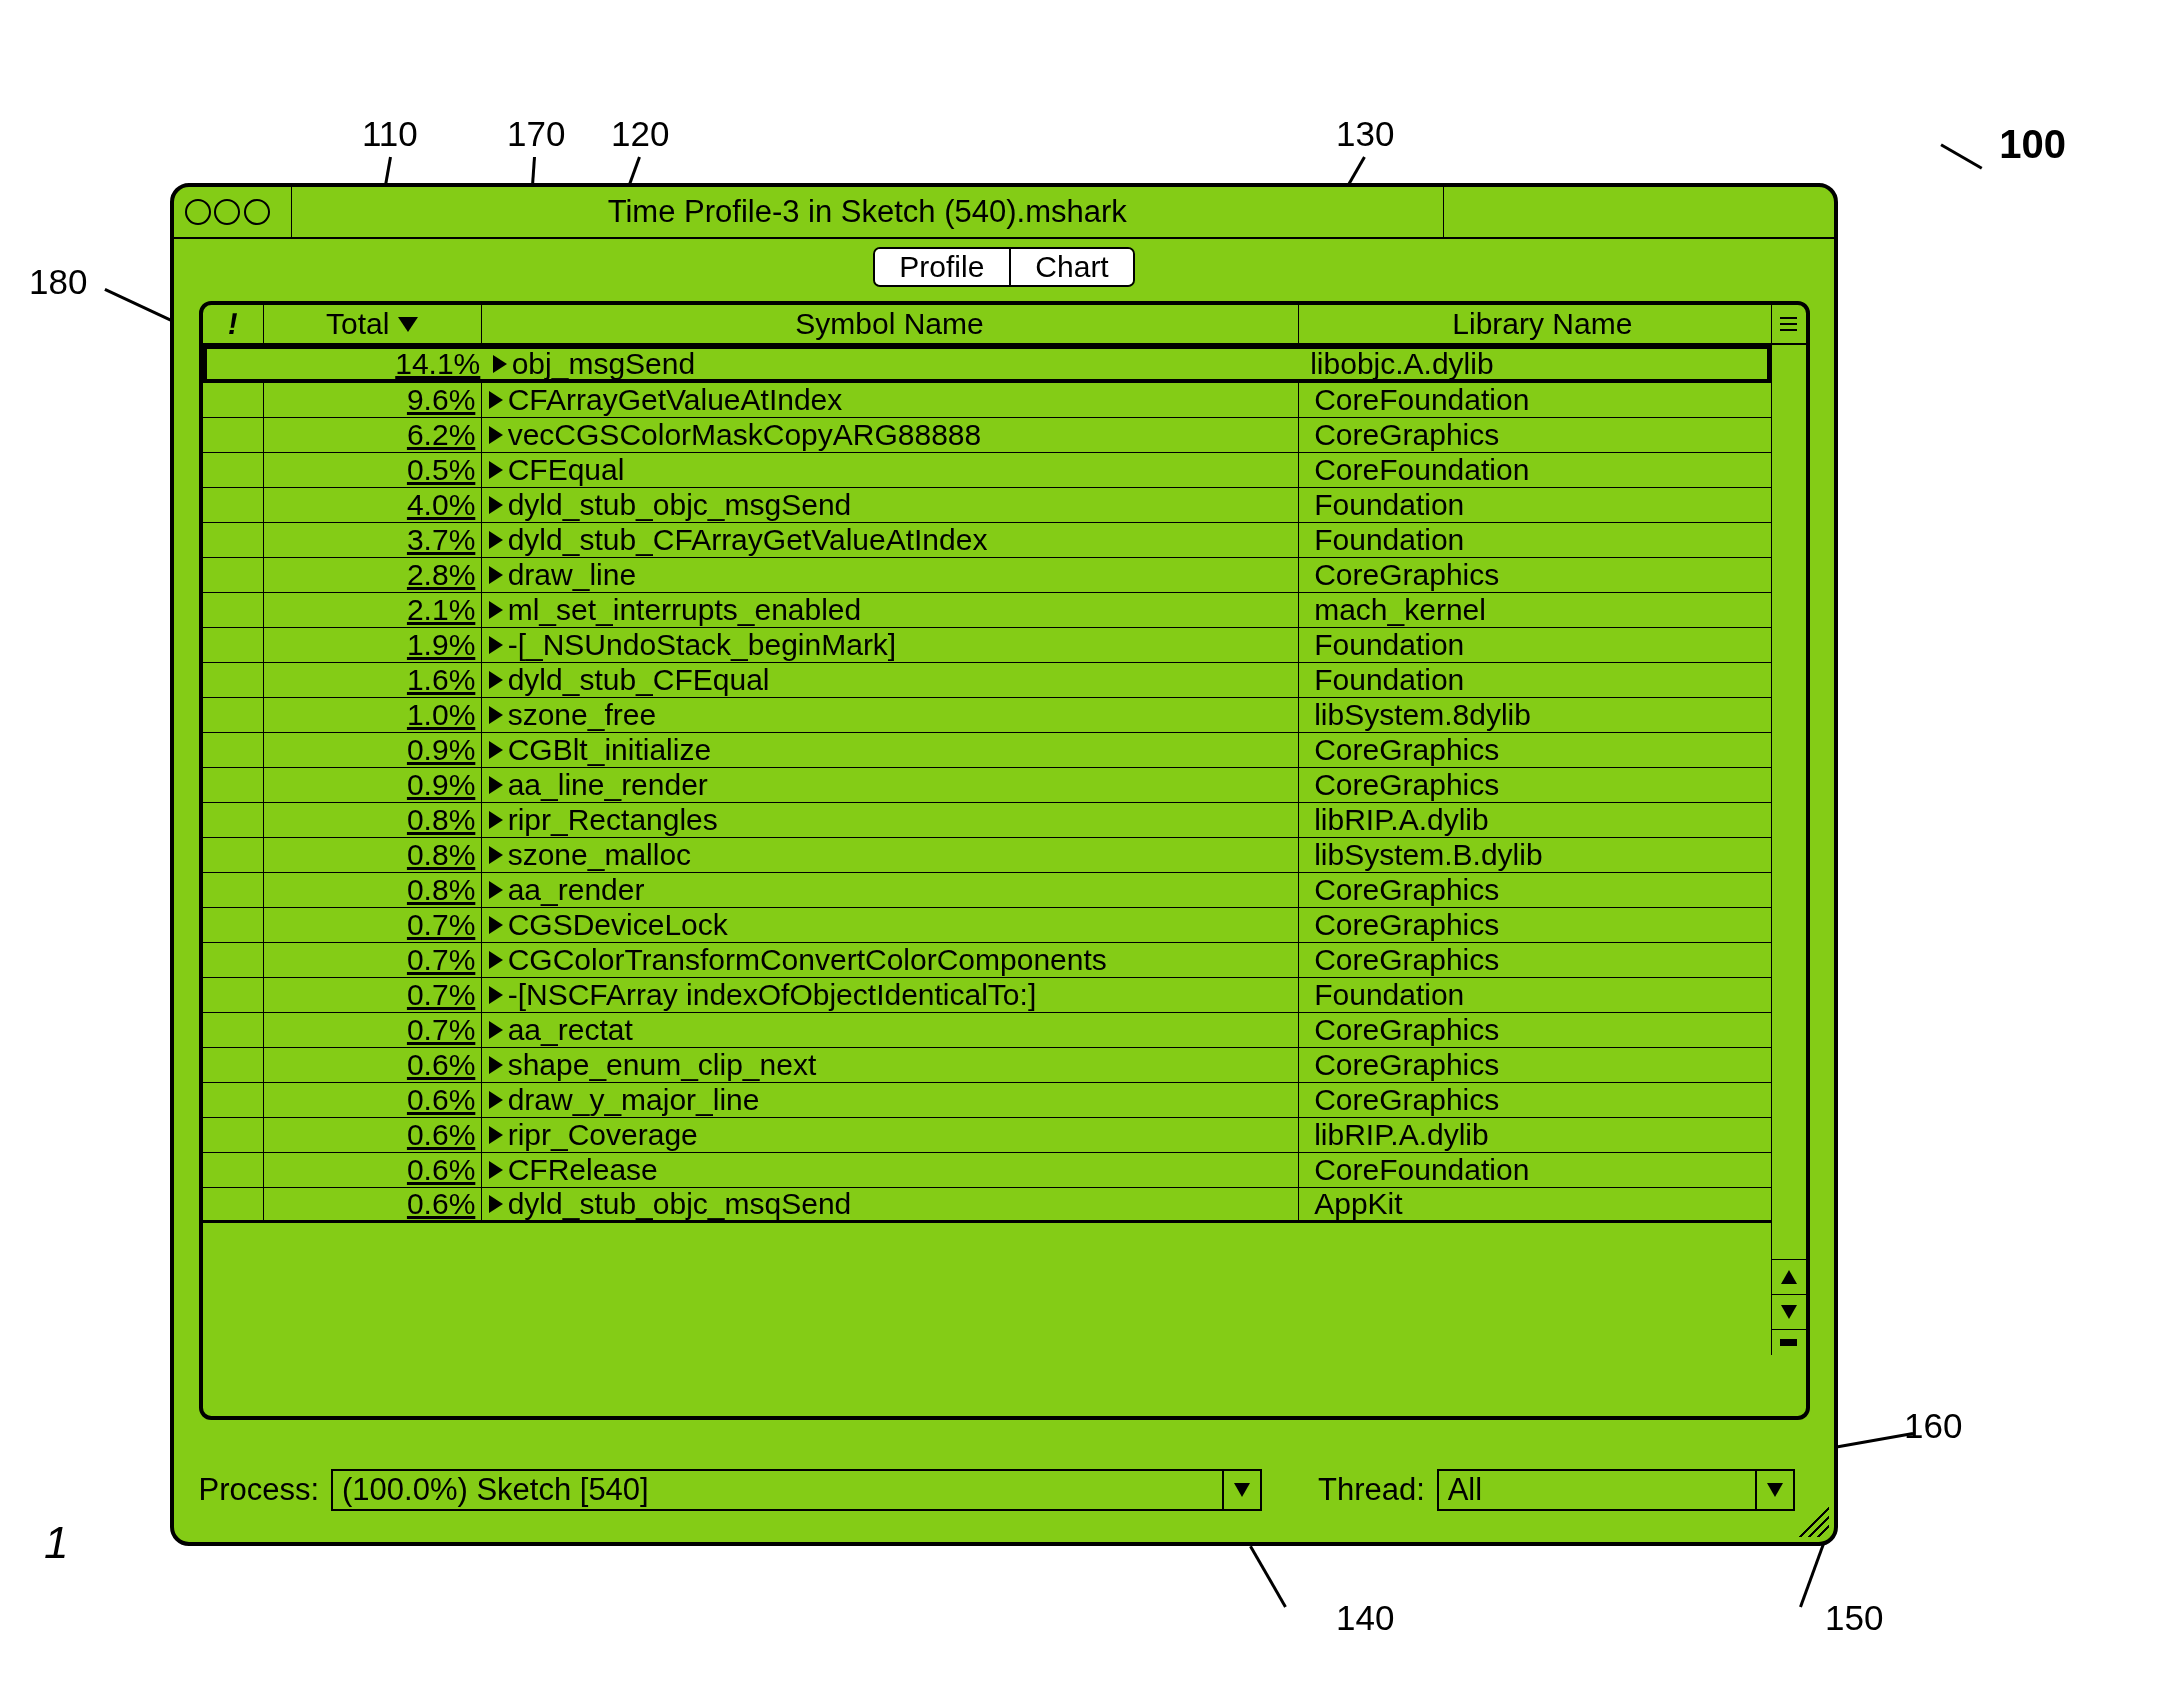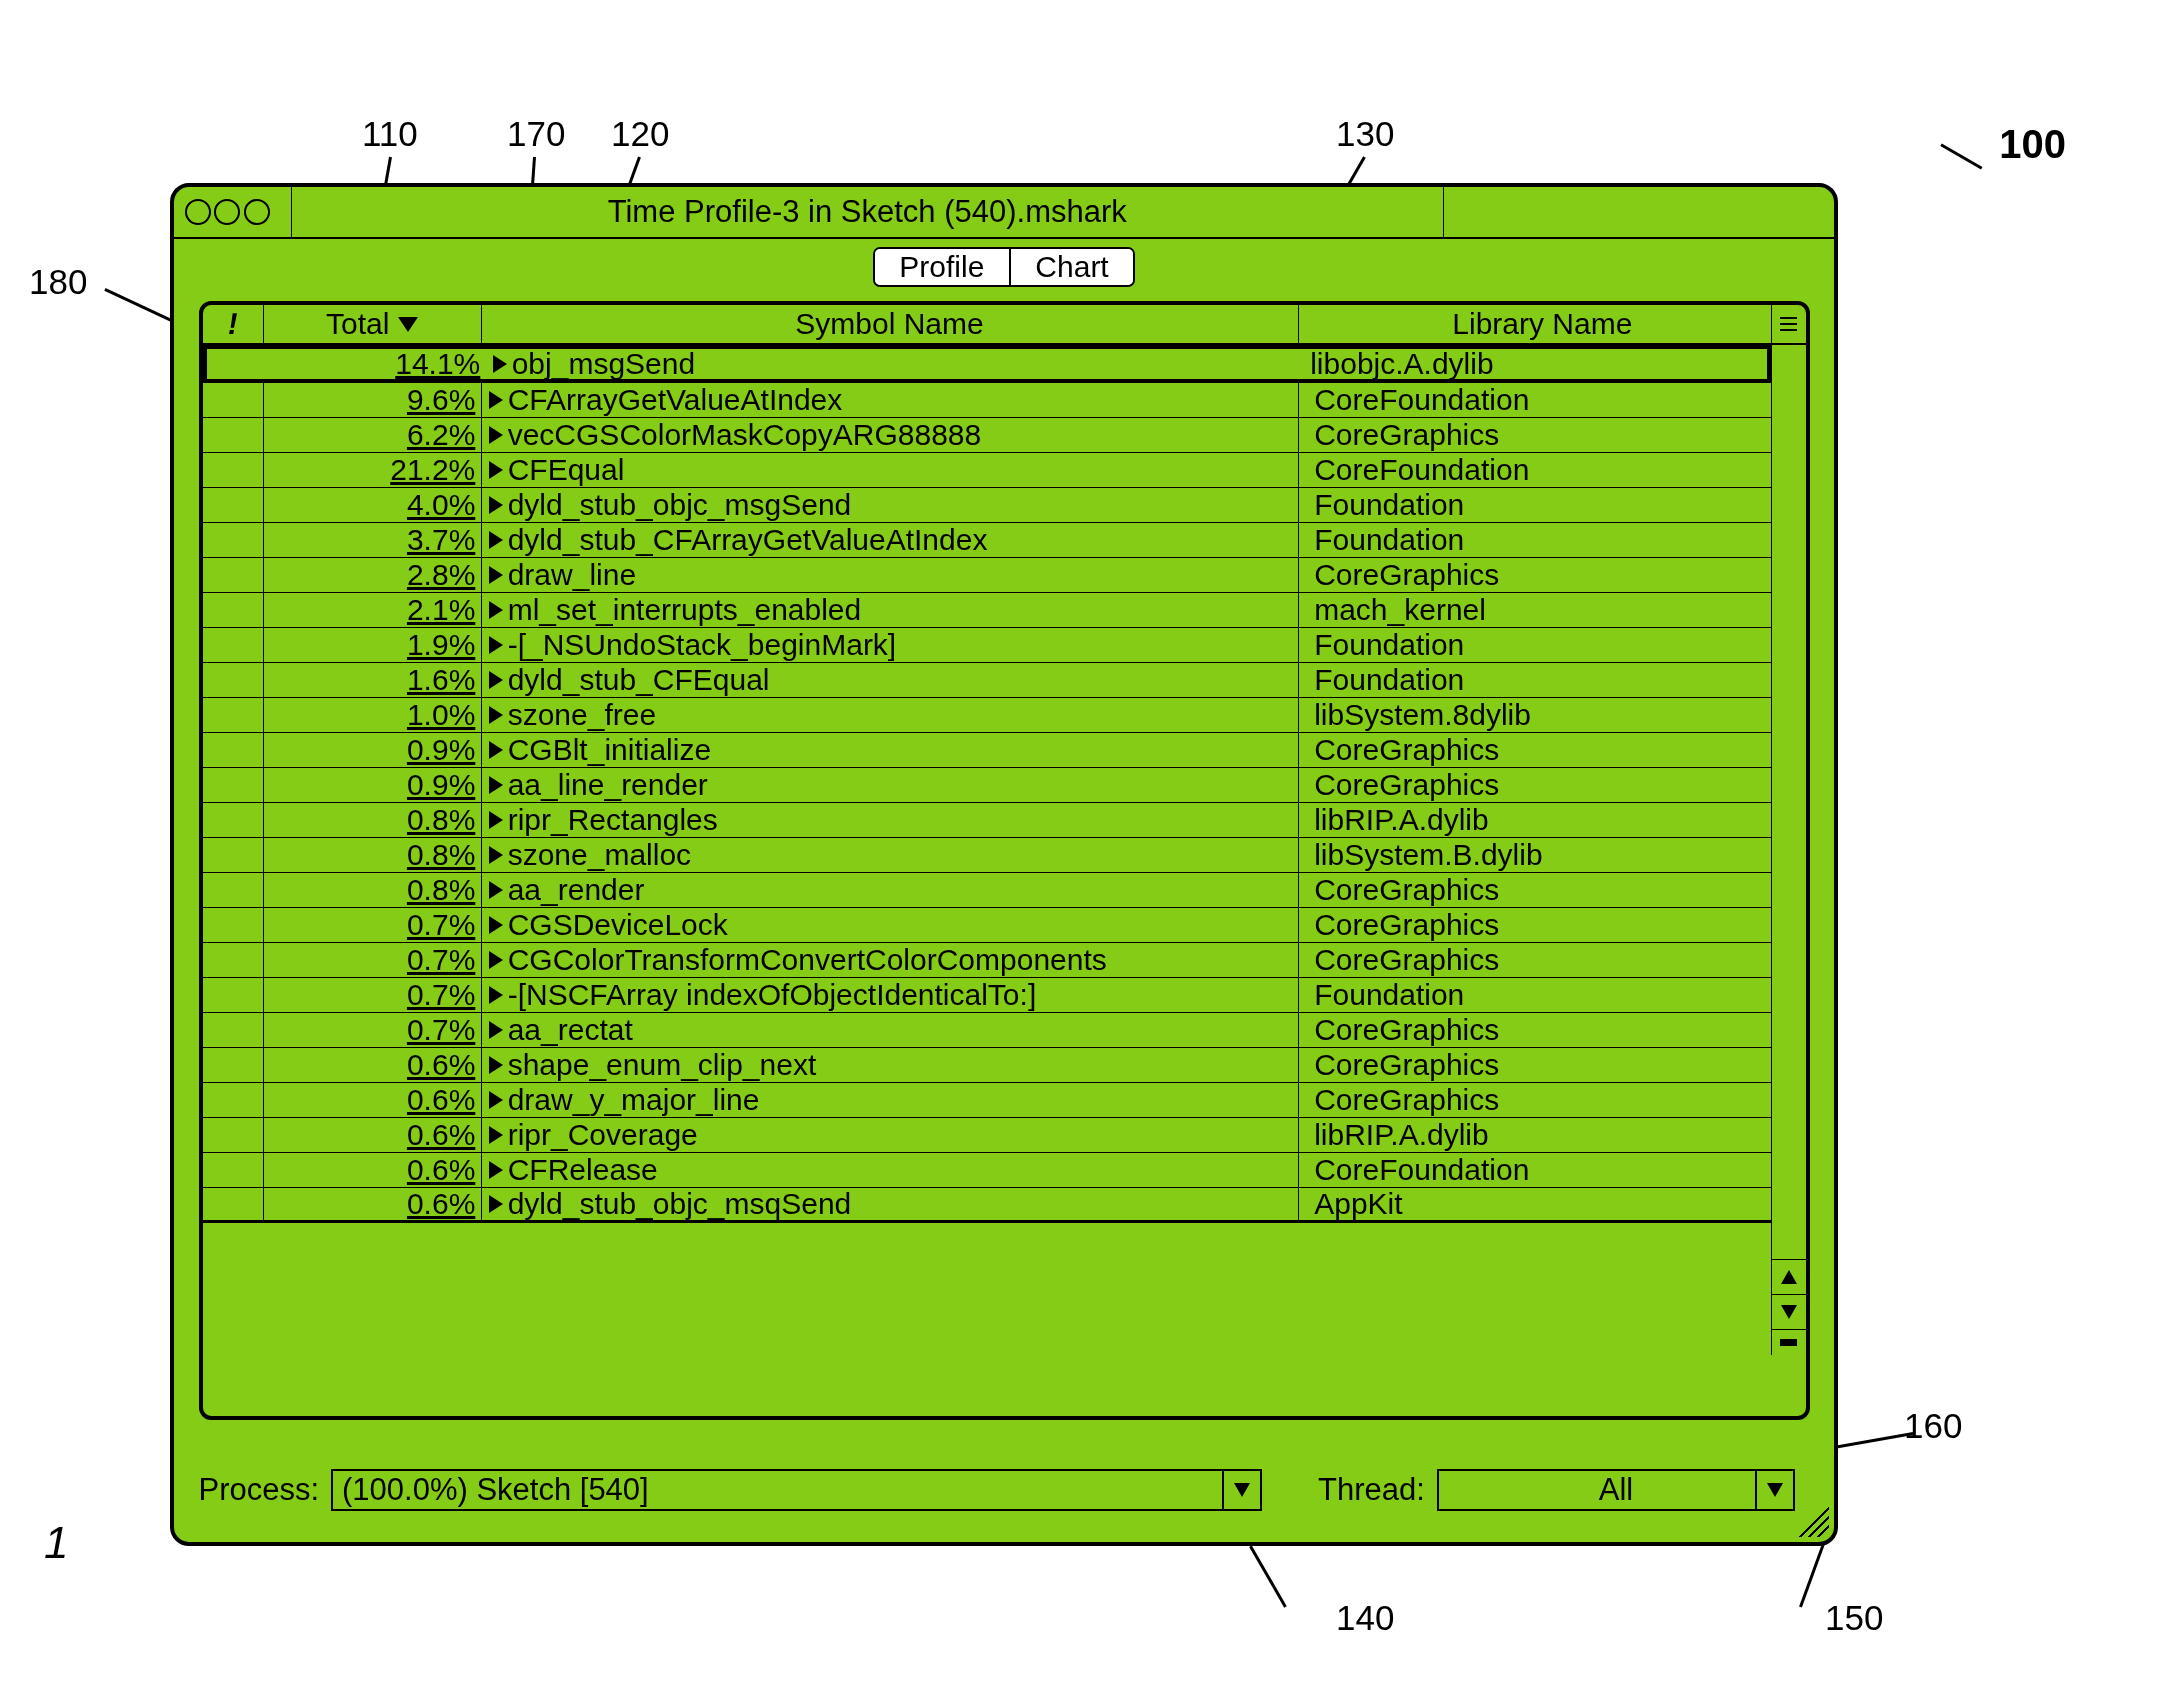--- a/index.html
+++ b/index.html
@@ -229,21 +229,21 @@
     height:42px;
     display:flex;align-items:center;
     padding:0 8.7px;
     position:relative;
   }
   .dd .dd-btn{
     position:absolute;right:0;top:0;bottom:0;width:38px;
     border-left:2.6px solid #000;
     display:flex;align-items:center;justify-content:center;
   }
-  .thread-dd{ width:358px; flex:0 0 358px;justify-content:center; }
+  .thread-dd{ width:358px; flex:0 0 358px; }
   .resize-grip{
     position:absolute;right:5.2px;bottom:5.2px;
     width:31px;height:31px;
     background:
       linear-gradient(135deg, transparent 0 50%, #000 50% 55%, transparent 55% 65%, #000 65% 70%, transparent 70% 80%, #000 80% 85%, transparent 85% 100%);
   }
 
   
   .fig-num{position:absolute;left:44px;bottom:114px;font-size:44px;font-style:italic;}
 </style>
@@ -339,21 +339,21 @@
             <div class="cell-alert"></div>
             <div class="cell-total">6.2%</div>
             <div class="cell-symbol">
               <span class="disclose"></span>
               <span>vecCGSColorMaskCopyARG88888</span>
             </div>
             <div class="cell-lib">CoreGraphics</div>
           </div>
           <div class="row">
             <div class="cell-alert"></div>
-            <div class="cell-total">21.2%</div>
+            <div class="cell-total">0.5%</div>
             <div class="cell-symbol">
               <span class="disclose"></span>
               <span>CFEqual</span>
             </div>
             <div class="cell-lib">CoreFoundation</div>
           </div>
           <div class="row">
             <div class="cell-alert"></div>
             <div class="cell-total">4.0%</div>
             <div class="cell-symbol">

